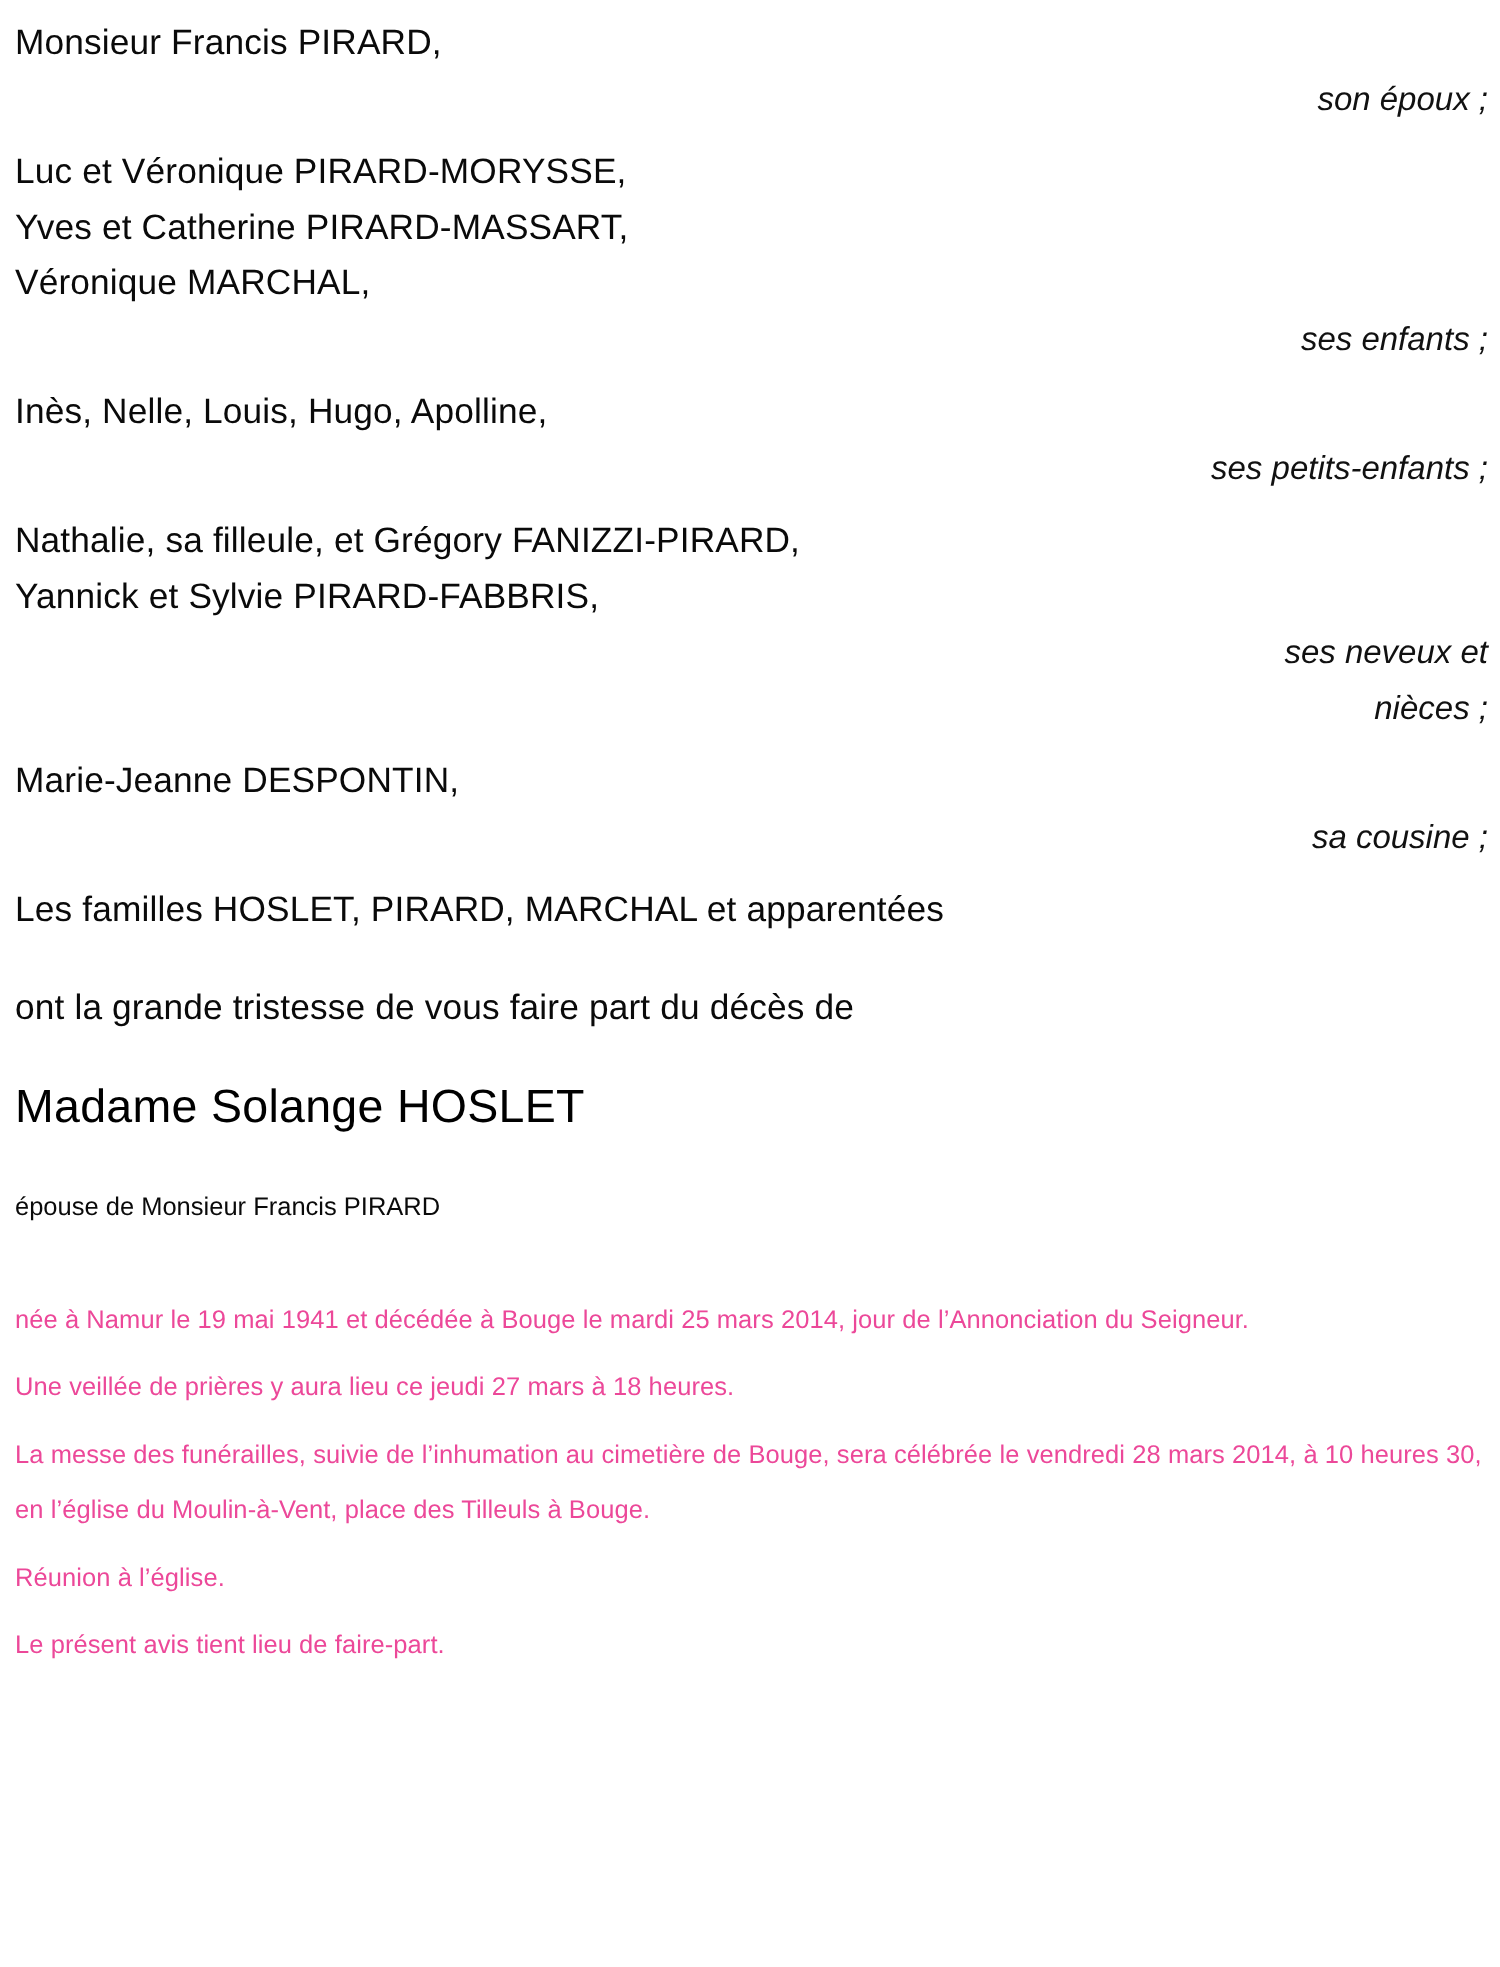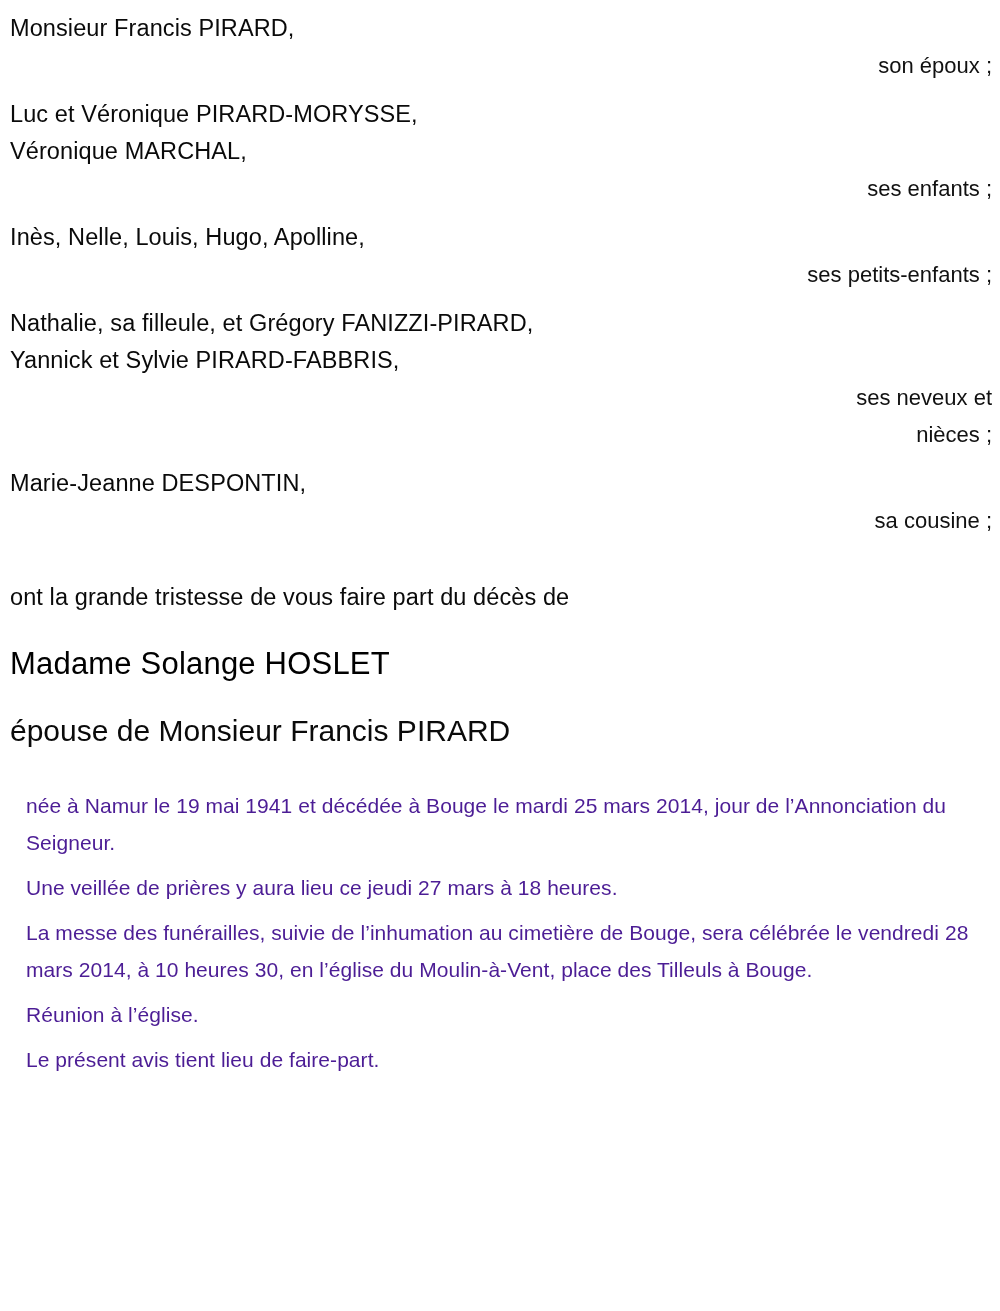--- a/index.html
+++ b/index.html
@@ -37,72 +37,73 @@
   }
 
   
   .relation-row {
     display: flex;
     justify-content: flex-end;
   }
   .relation {
     font-size: 22px;
     line-height: 37px;
+    font-style: italic;
     text-align: right;
     color: #111111;
     max-width: 180px;
   }
   .relation.wide { max-width: 320px; }
 
   
   .gap-sm { height: 12px; }
   .gap-lg { height: 28px; }
   .gap-xl { height: 38px; }
 
   
   .deceased-name {
     font-size: 31px;
     line-height: 40px;
     font-weight: normal;
     letter-spacing: 0.2px;
     color: #000000;
   }
   .spouse-of {
-    font-size: 30px;
+    font-size: 17px;
     line-height: 37px;
     color: #0a0a0a;
   }
 
   
   .para {
-    font-size: 21px;
+    font-size: 17px;
     line-height: 37px;
     letter-spacing: 0.05px;
-    color: #4c1d95;
+    color: #ec4899;
     max-width: 982px;
-    margin-left: 16px;
   }
   .para + .para { margin-top: 8px; }
 </style>
 </head>
 <body>
 
 <div class="notice">
 
   <div class="block">
     <div class="line">Monsieur Francis PIRARD,</div>
     <div class="relation-row">
       <div class="relation">son époux ;</div>
     </div>
   </div>
 
   <div class="gap-sm"></div>
 
   <div class="block">
     <div class="line">Luc et Véronique PIRARD-MORYSSE,</div>
+    <div class="line">Yves et Catherine PIRARD-MASSART,</div>
     <div class="line">Véronique MARCHAL,</div>
     <div class="relation-row">
       <div class="relation">ses enfants ;</div>
     </div>
   </div>
 
   <div class="gap-sm"></div>
 
   <div class="block">
     <div class="line">Inès, Nelle, Louis, Hugo, Apolline,</div>
@@ -125,20 +126,21 @@
 
   <div class="block">
     <div class="line">Marie-Jeanne DESPONTIN,</div>
     <div class="relation-row">
       <div class="relation">sa cousine ;</div>
     </div>
   </div>
 
   <div class="gap-sm"></div>
 
+  <div class="line">Les familles HOSLET, PIRARD, MARCHAL et apparentées</div>
 
   <div class="gap-lg"></div>
 
   <div class="line">ont la grande tristesse de vous faire part du décès de</div>
 
   <div class="gap-lg"></div>
 
   <div class="deceased-name">Madame Solange HOSLET</div>
 
   <div class="gap-lg"></div>

